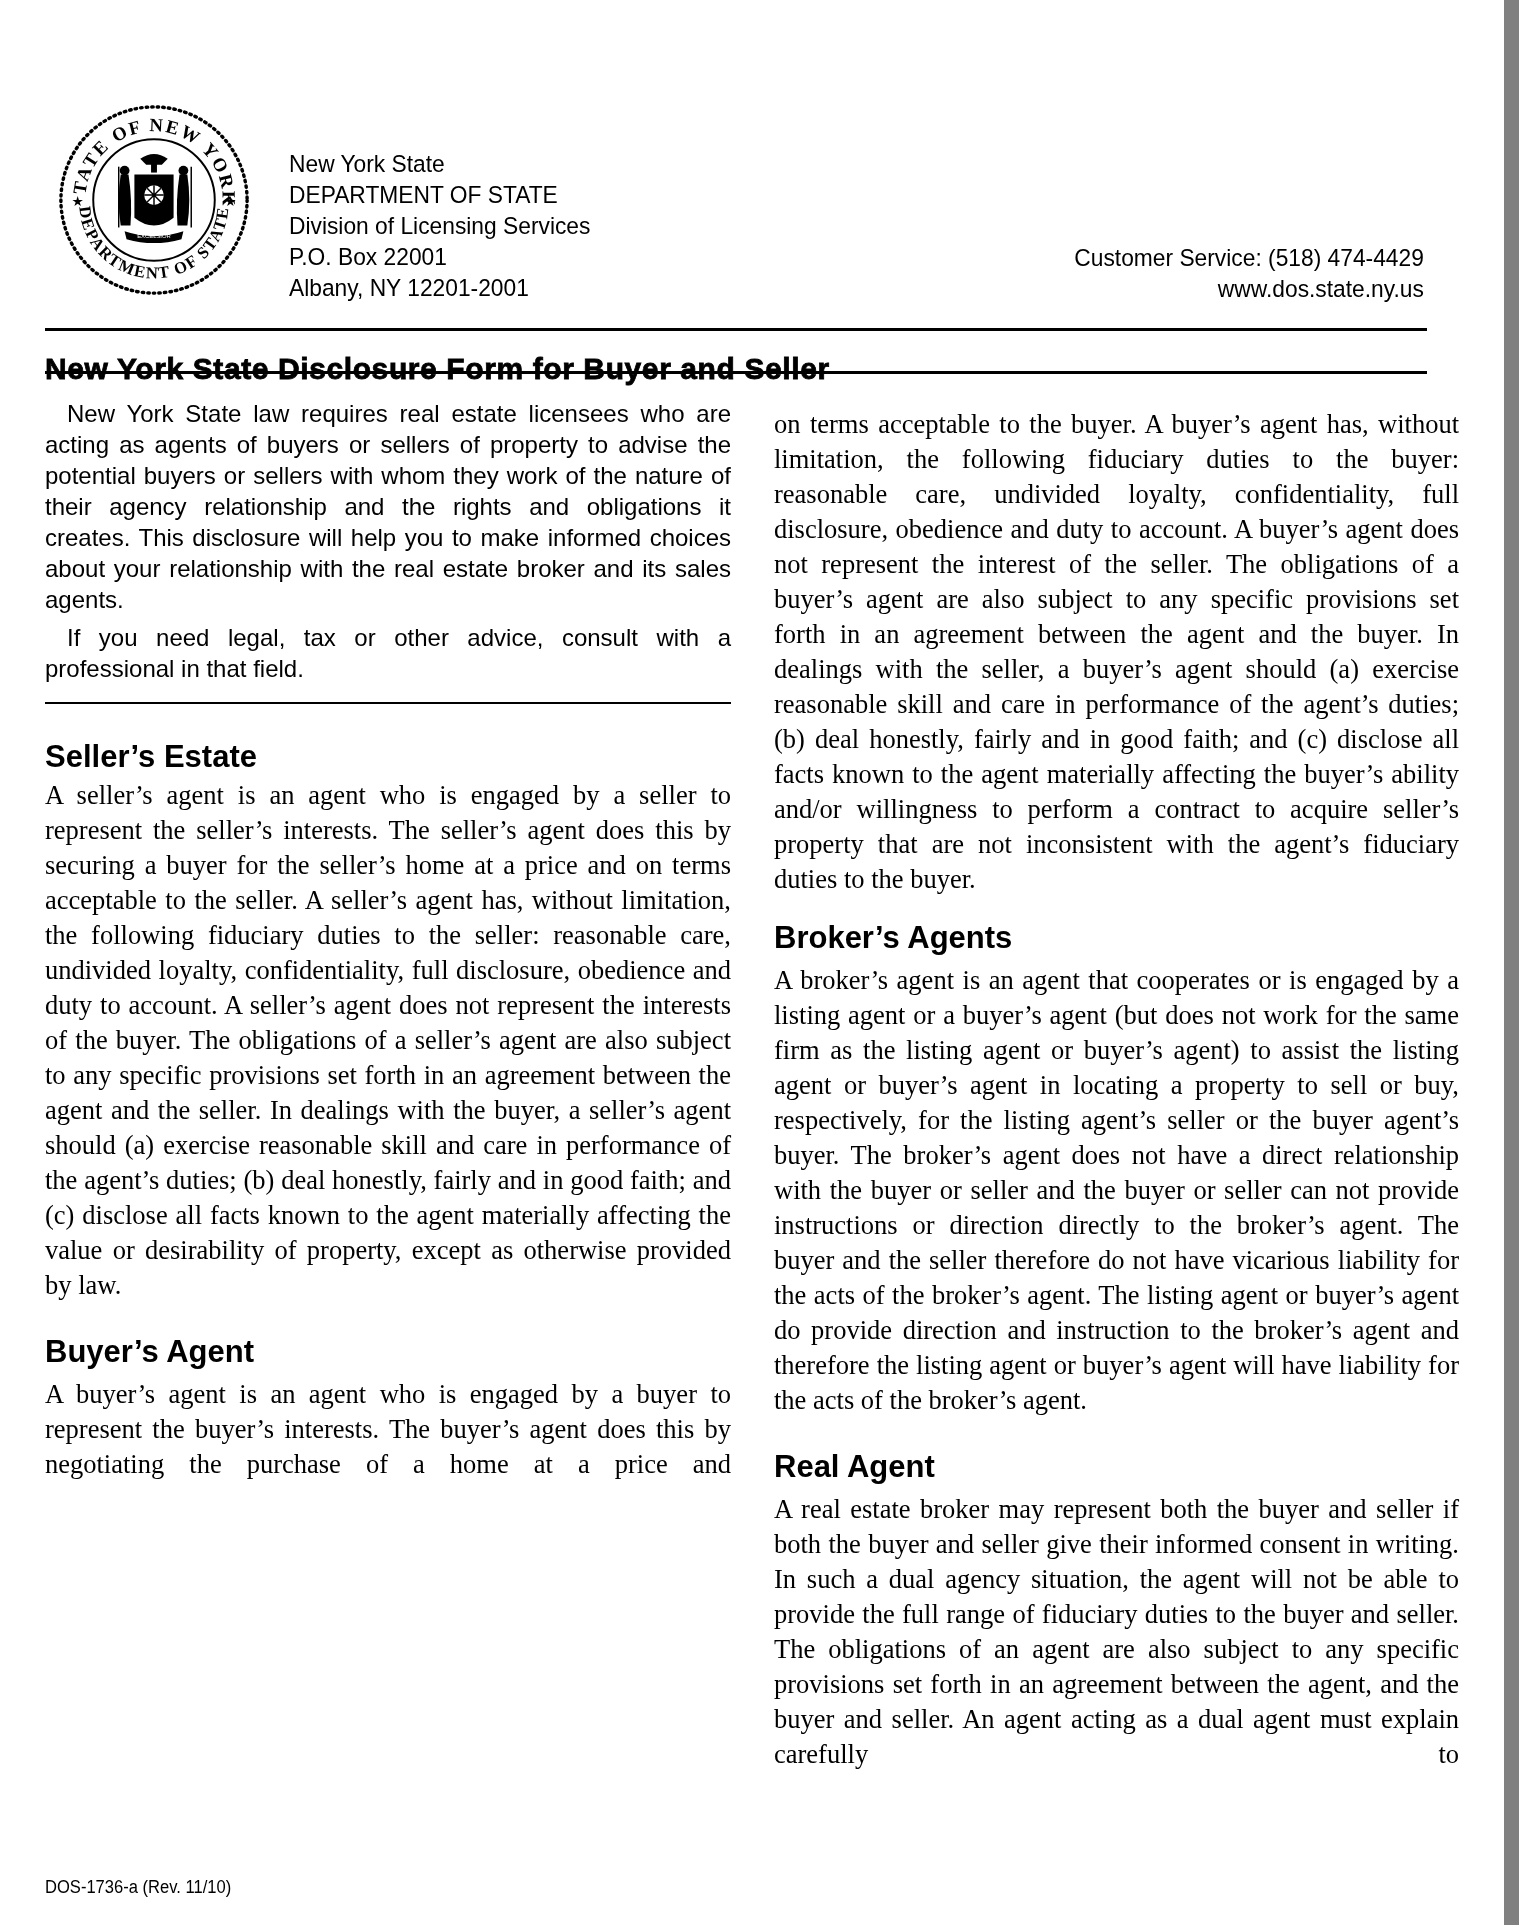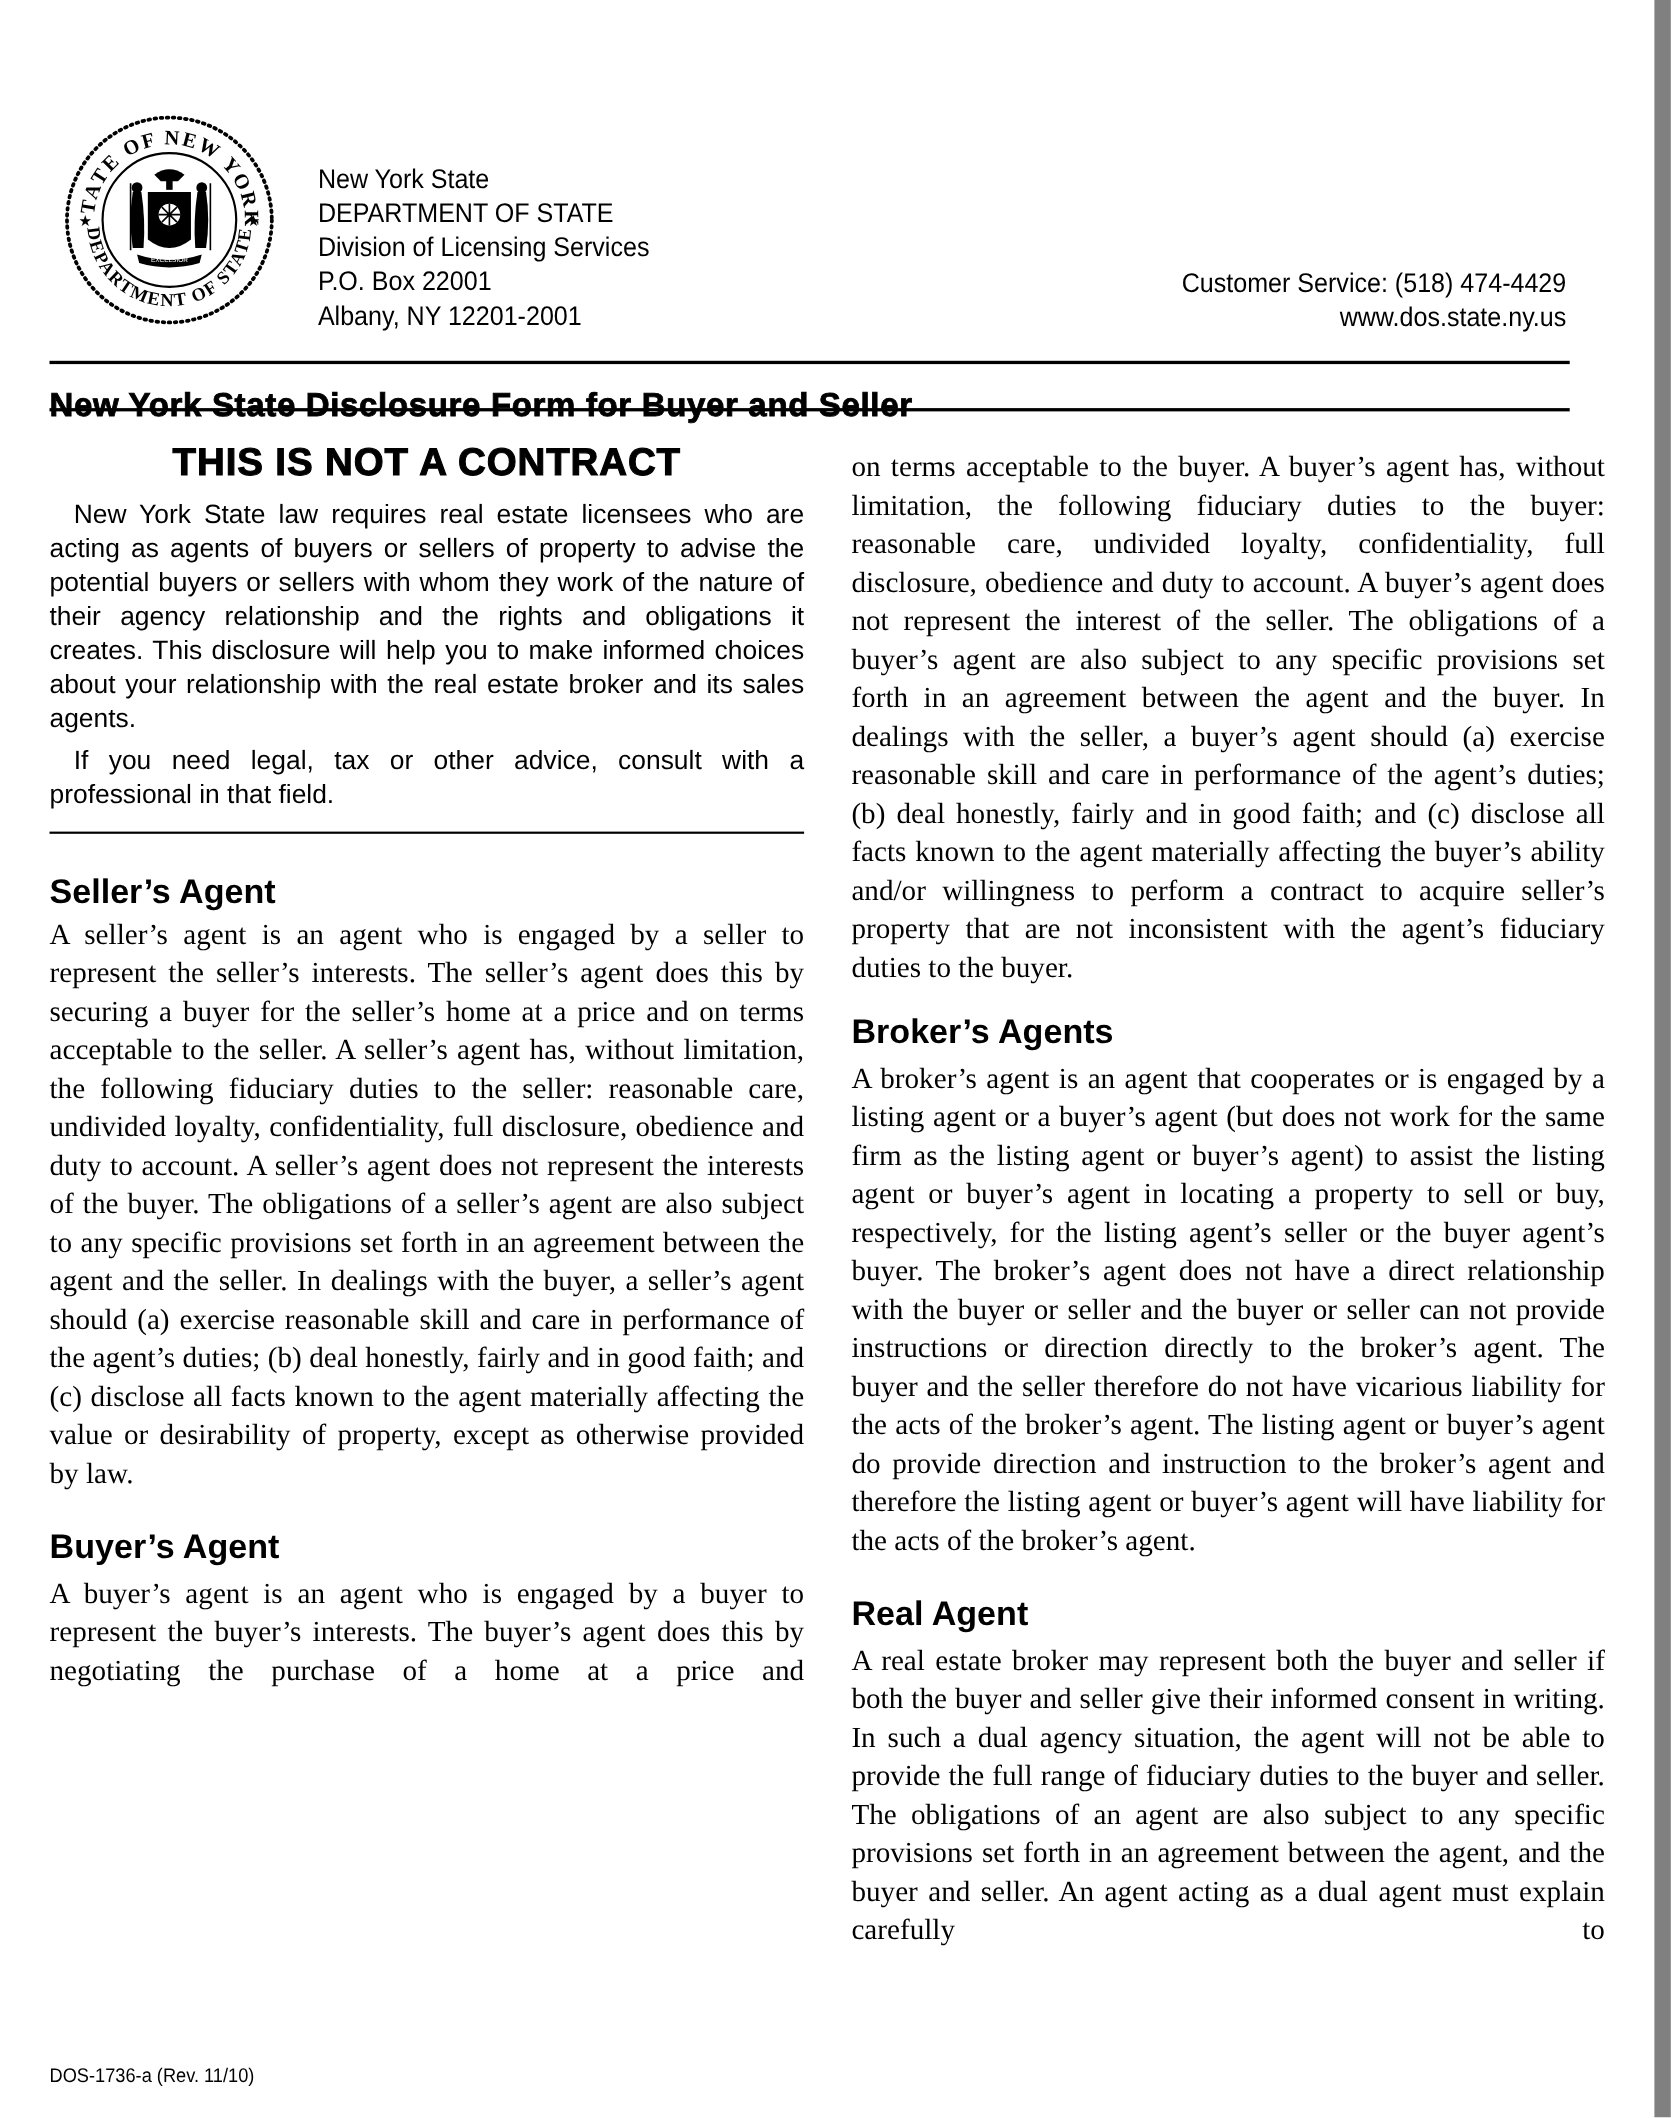--- a/index.html
+++ b/index.html
@@ -102,29 +102,28 @@
   <div class="contact">
     <div>Customer Service: (518) 474-4429</div>
     <div>www.dos.state.ny.us</div>
   </div>
 
   <div class="rule" style="top:328px;"></div>
   <div class="form-title">New York State Disclosure Form for Buyer and Seller</div>
   <div class="rule" style="top:371px;"></div>
 
   <div class="col col-left">
-    <div class="not-contract">THIS IS NOT A CONTRACT</div>
     <div class="intro">
       <p>New York State law requires real estate licensees who are acting as agents of buyers or sellers of property to advise the potential buyers or sellers with whom they work of the nature of their agency relationship and the rights and obligations it creates. This disclosure will help you to make informed choices about your relationship with the real estate broker and its sales agents.</p>
       <p>If you need legal, tax or other advice, consult with a professional in that field.</p>
     </div>
     <div class="divider"></div>
 
 
-    <div class="sub-heading">Seller’s Agent</div>
+    <div class="sub-heading">Seller’s Estate</div>
     <p class="body-text">A seller’s agent is an agent who is engaged by a seller to represent the seller’s interests. The seller’s agent does this by securing a buyer for the seller’s home at a price and on terms acceptable to the seller. A seller’s agent has, with­out limitation, the following fiduciary duties to the seller: reasonable care, undivided loyalty, confidentiality, full disclosure, obedience and duty to account. A seller’s agent does not represent the interests of the buyer. The obligations of a seller’s agent are also subject to any spe­cific provisions set forth in an agreement between the agent and the seller. In dealings with the buyer, a seller’s agent should (a) exercise reasonable skill and care in per­formance of the agent’s duties; (b) deal honestly, fairly and in good faith; and (c) disclose all facts known to the agent materially affecting the value or desirability of property, except as otherwise provided by law.</p>
     <div class="gap" style="height:30px;"></div>
 
     <div class="sub-heading">Buyer’s Agent</div>
     <p class="body-text" style="margin-top:6px; text-align-last: justify;">A buyer’s agent is an agent who is engaged by a buyer to represent the buyer’s interests. The buyer’s agent does this by negotiating the purchase of a home at a price and</p>
   </div>
 
   <div class="col col-right">
     <p class="body-text">on terms acceptable to the buyer. A buyer’s agent has, without limitation, the following fiduciary duties to the buyer: reasonable care, undivided loyalty, confidentiality, full disclosure, obedience and duty to account. A buyer’s agent does not represent the interest of the seller. The ob­ligations of a buyer’s agent are also subject to any specif­ic provisions set forth in an agreement between the agent and the buyer. In dealings with the seller, a buyer’s agent should (a) exercise reasonable skill and care in perfor­mance of the agent’s duties; (b) deal honestly, fairly and in good faith; and (c) disclose all facts known to the agent materially affecting the buyer’s ability and/or willingness to perform a contract to acquire seller’s property that are not inconsistent with the agent’s fiduciary duties to the buyer.</p>
     <div class="gap" style="height:22px;"></div>

